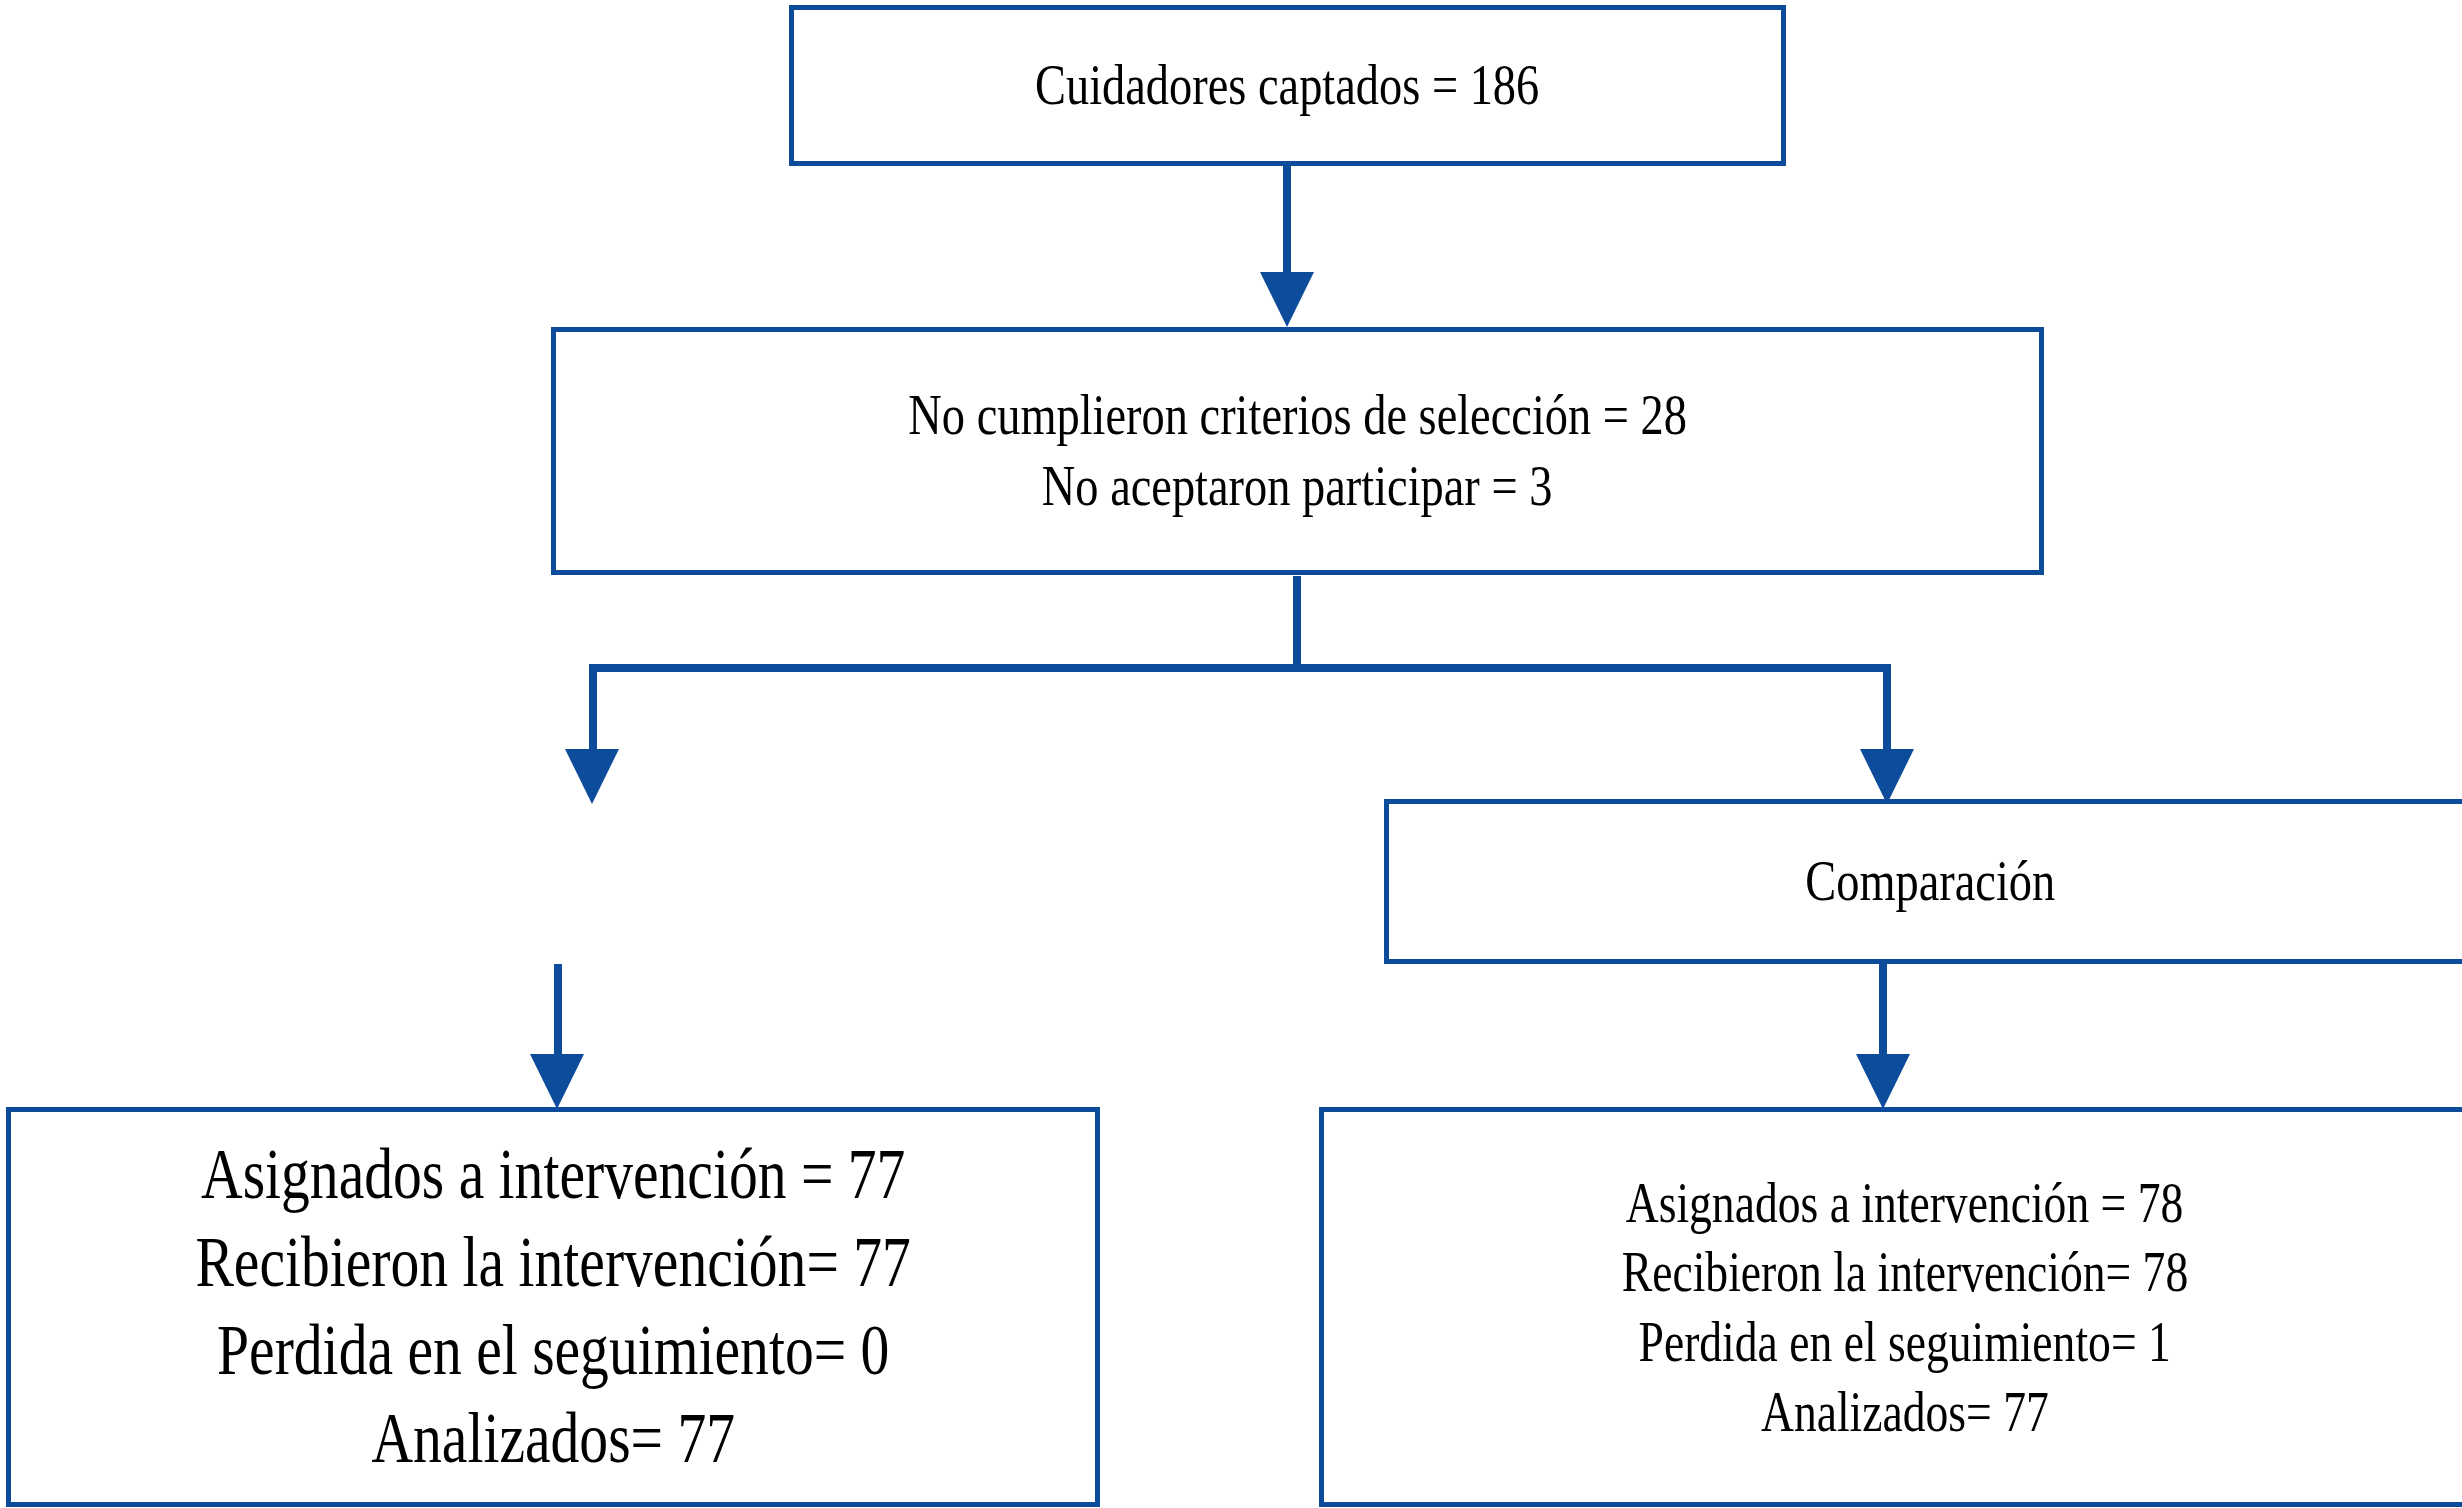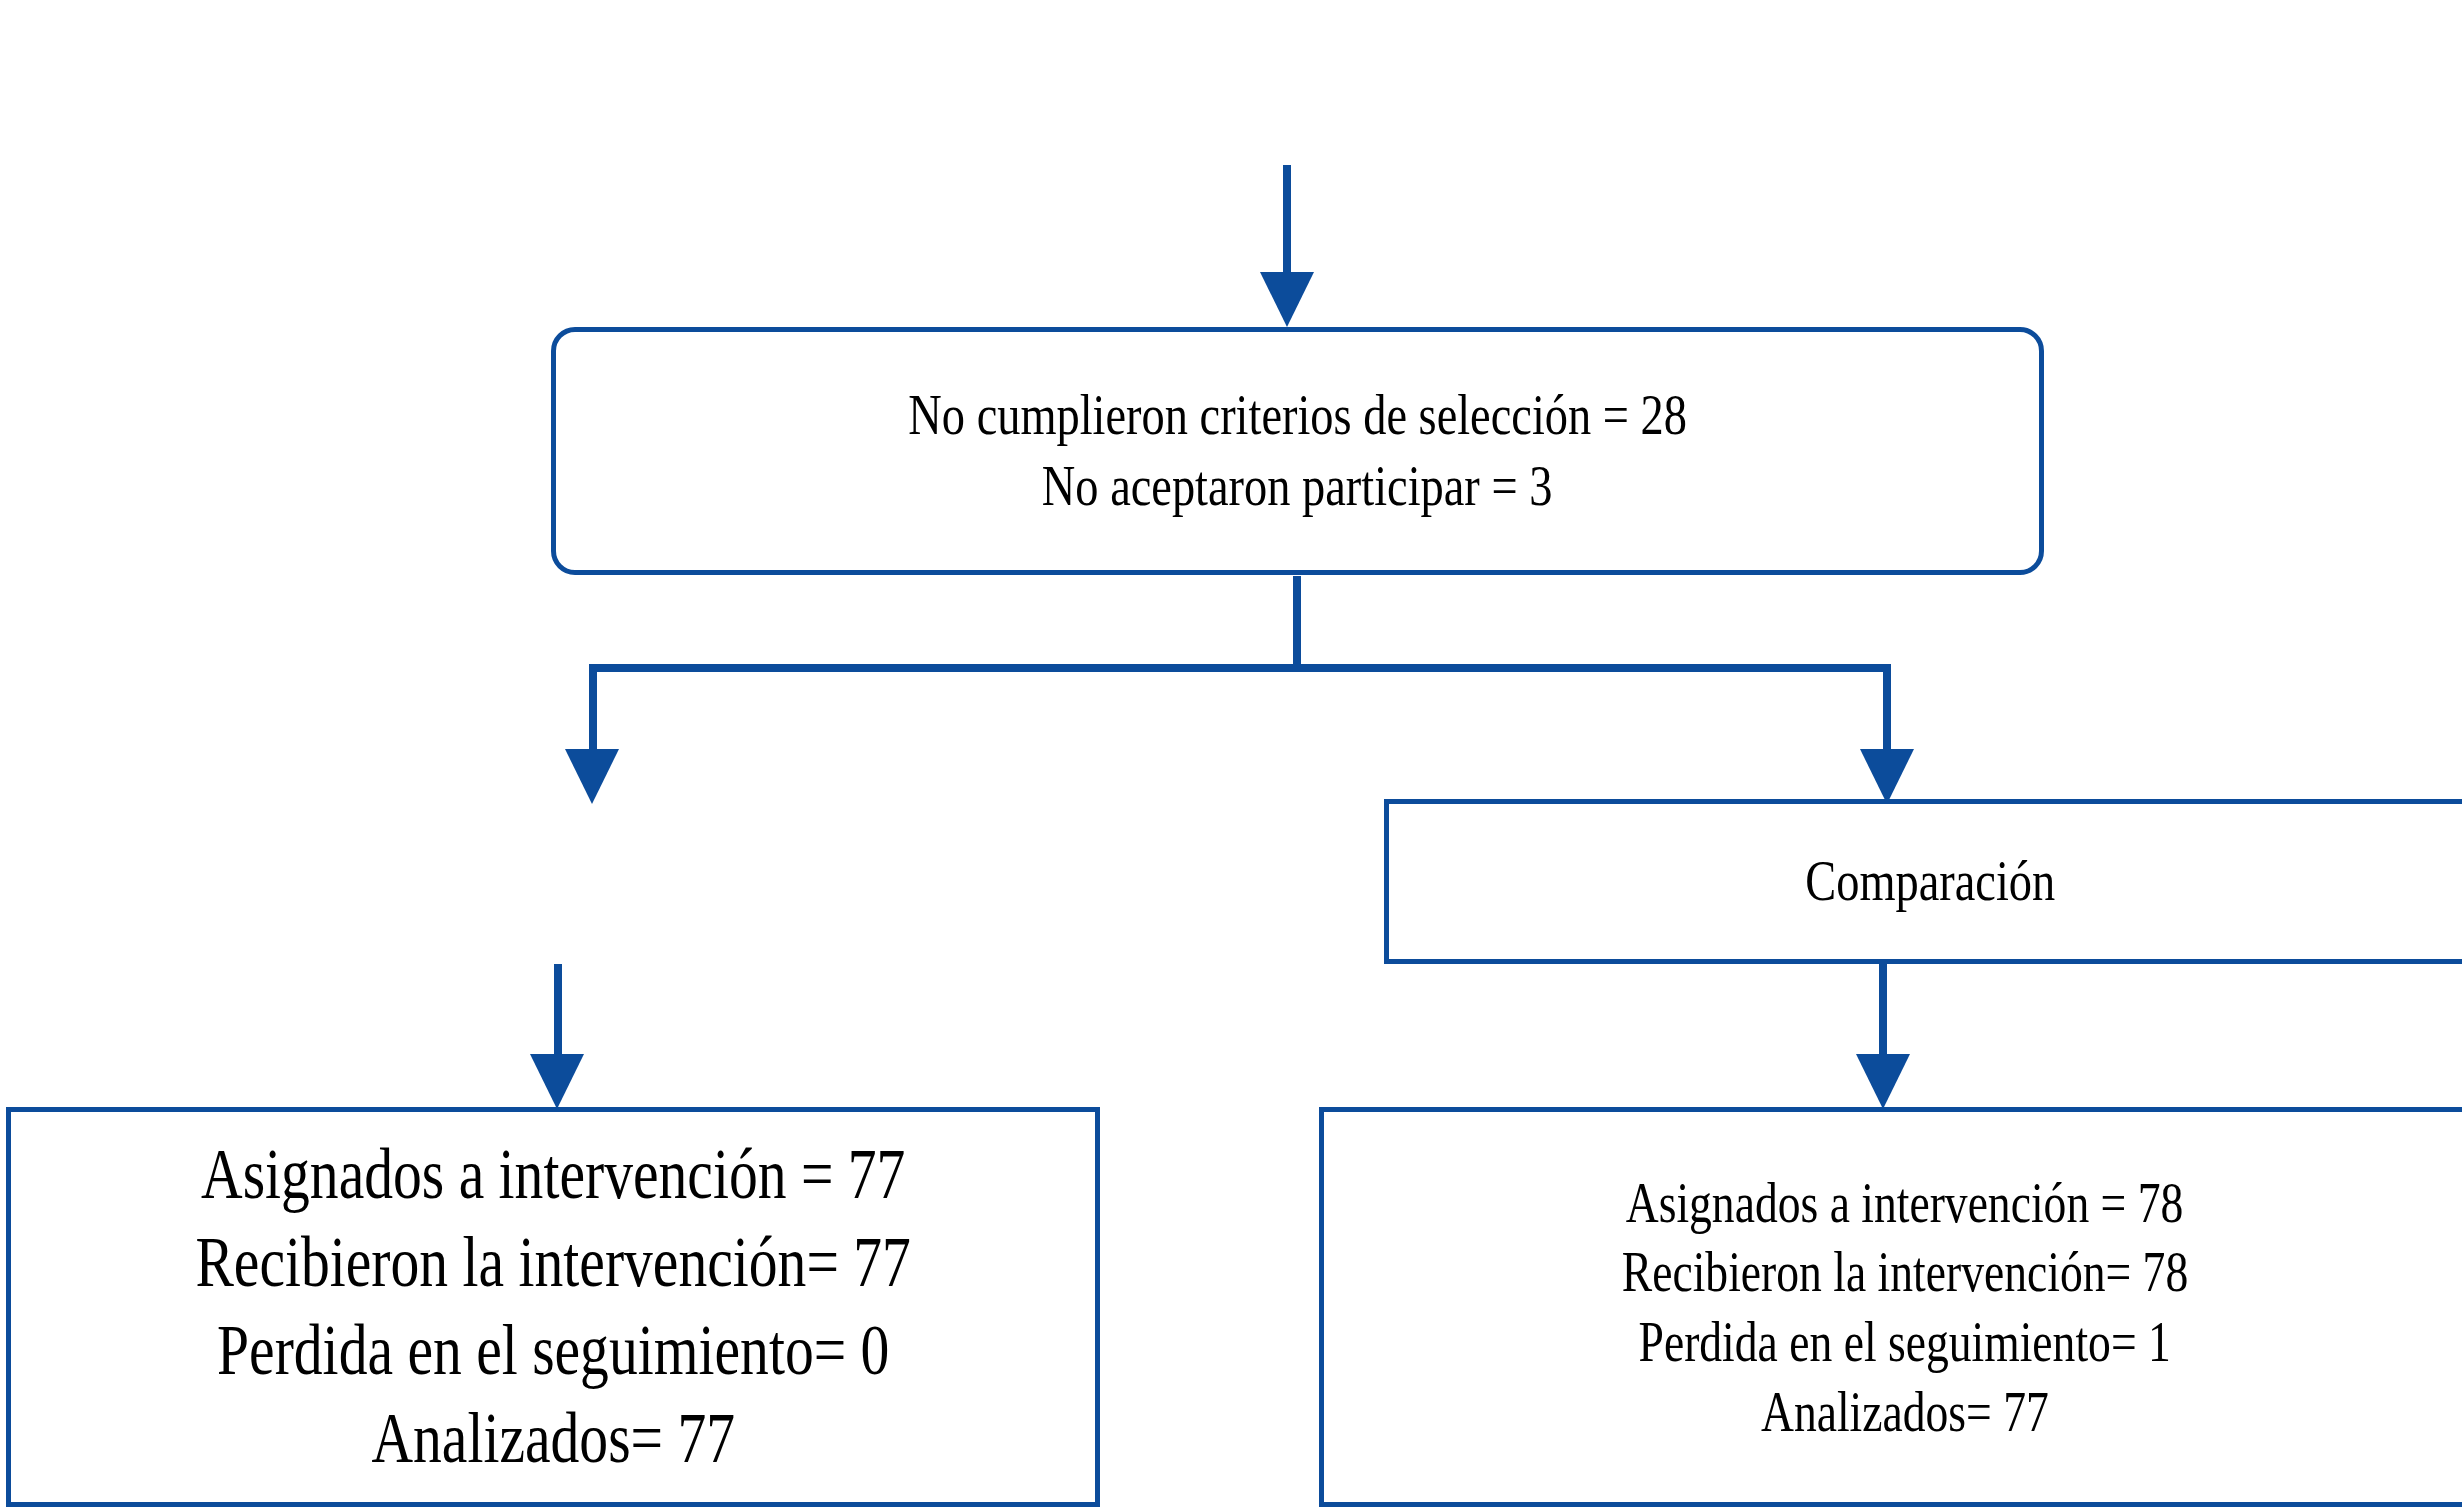--- a/index.html
+++ b/index.html
@@ -33,21 +33,21 @@
   }
 
   .node .line {
     display: block;
     white-space: nowrap;
     transform: scaleX(0.80);
     transform-origin: center center;
   }
 
   #node-recruited  { left: 789px; top:   4.9px; width: 997px; height:  161px; font-size: 58px; }
-  #node-excluded   { left: 551px; top:  327px; width: 1493px; height:  248px; font-size: 58px; border-radius: 24px; }
+  #node-excluded   { left: 551px; top:  327px; width: 1493px; height:  248px; font-size: 58px; }
   #node-experimental { left: 92px;  top: 800px; width: 995px; height:  164px; font-size: 58px; }
   #node-comparison   { left: 1384px; top: 799px; width: 1092px; height:  165px; font-size: 58px; }
   #node-exp-outcomes  { left:  5.9px; top: 1107px; width: 1094px; height:  400px; font-size: 72px; }
   #node-comp-outcomes { left: 1319px; top: 1107px; width: 1171px; height:  400px; font-size: 57px; }
 
   
   .conn {
     position: absolute;
     background: #0C4C9B;
   }
@@ -97,20 +97,23 @@
   <div class="conn vline" id="conn-split-right"></div>
   <div class="arrowhead" id="conn-split-left-head"></div>
   <div class="arrowhead" id="conn-split-right-head"></div>
 
   <div class="conn vline" id="conn-a3-stem"></div>
   <div class="arrowhead" id="conn-a3-head"></div>
 
   <div class="conn vline" id="conn-a4-stem"></div>
   <div class="arrowhead" id="conn-a4-head"></div>
 
+  <div class="node" id="node-recruited">
+    <span class="line">Cuidadores captados = 186</span>
+  </div>
 
   <div class="node" id="node-excluded">
     <span class="line">No cumplieron criterios de selección = 28</span>
     <span class="line">No aceptaron participar = 3</span>
   </div>
 
 
   <div class="node" id="node-comparison">
     <span class="line">Comparación</span>
   </div>

